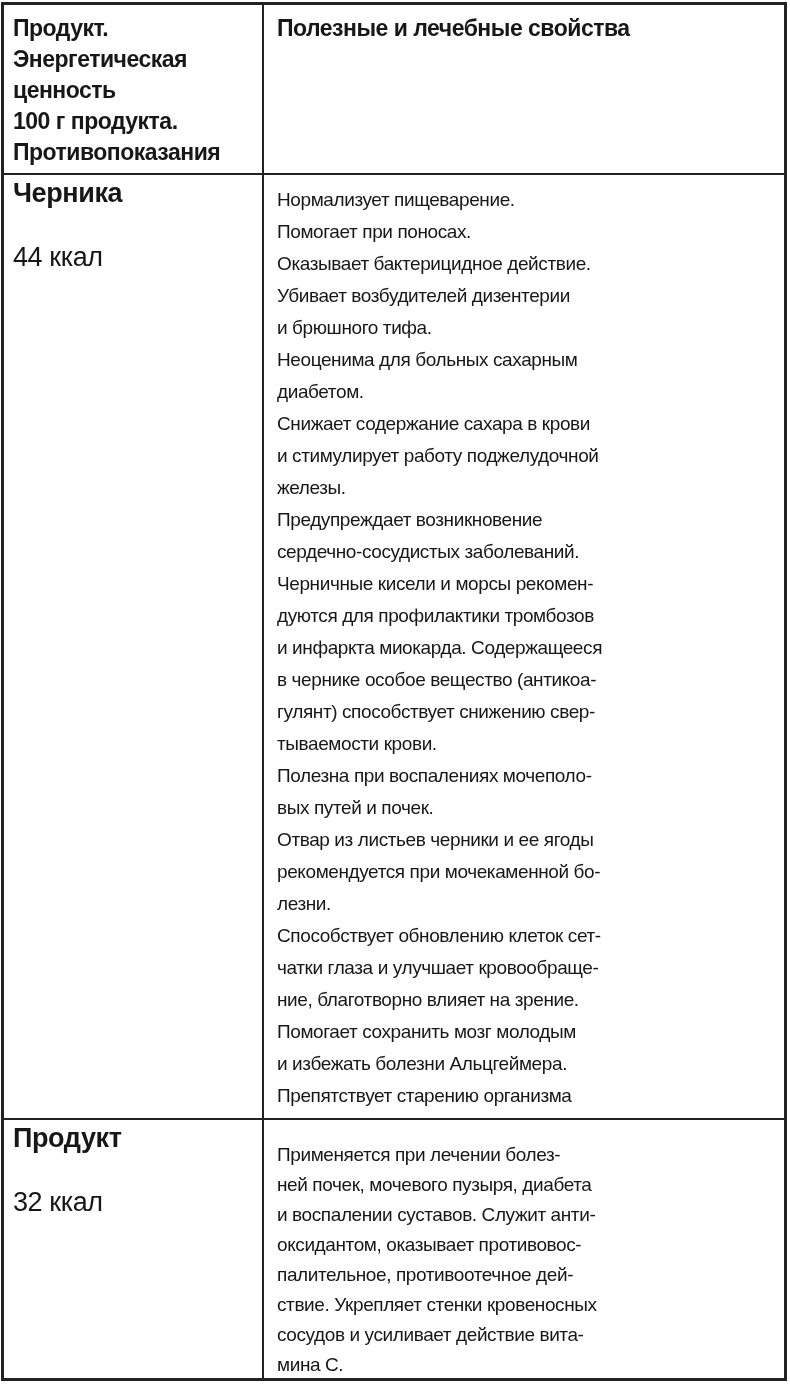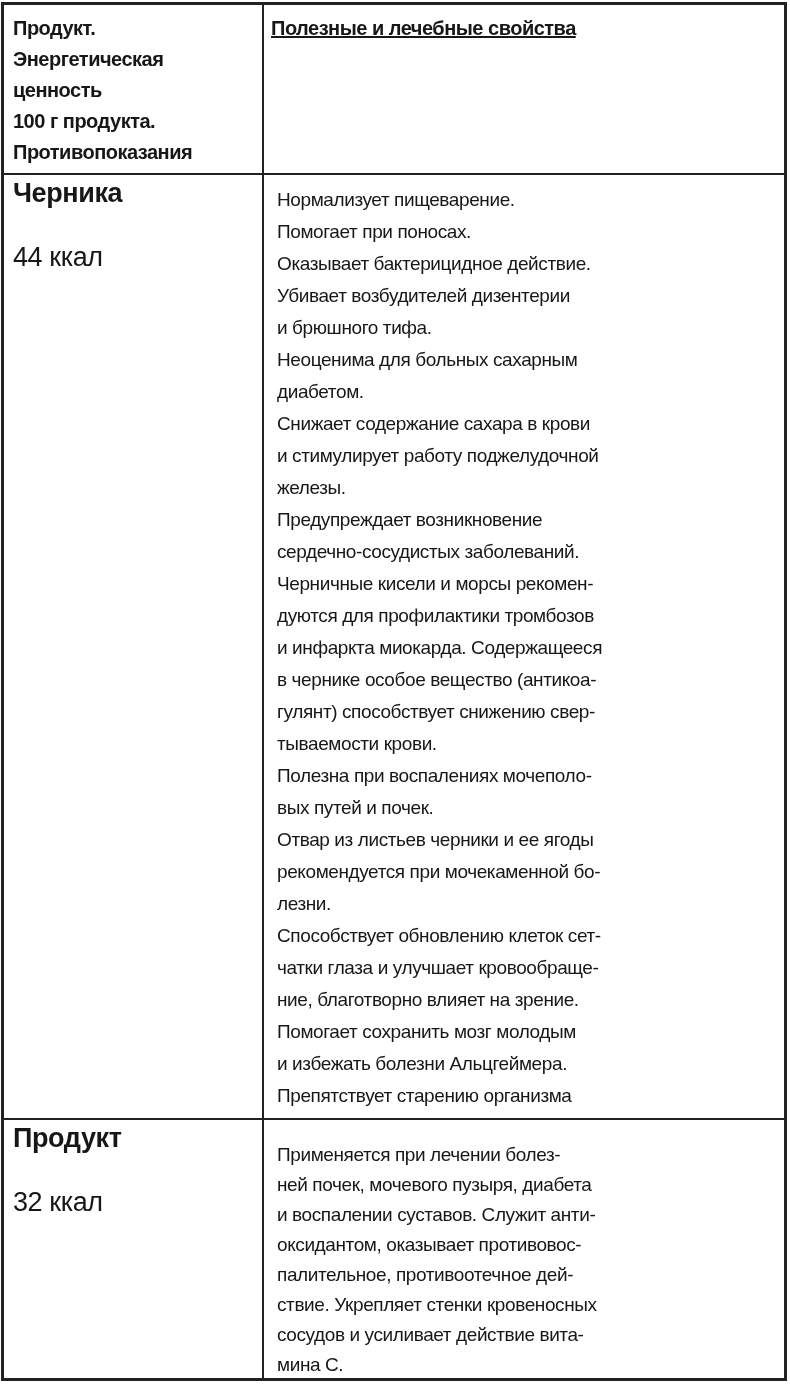--- a/index.html
+++ b/index.html
@@ -36,29 +36,28 @@
   .col1 {
     border-right: 2px solid #222222;
   }
   .row-header .cell,
   .row-mid {
     border-bottom: 2px solid #222222;
   }
   .hdr {
     border-bottom: 2px solid #222222;
     font-weight: bold;
-    font-size: 20px;
+    font-size: 23px;
     line-height: 31px;
     letter-spacing: -0.5px;
     white-space: pre;
     padding: 8px 2px 0 9px;
   }
   .hdr.col2 {
-    padding-left: 7px;
-    text-decoration: underline;
+    padding-left: 13px;
   }
   .product-cell {
     padding: 2px 2px 0 9px;
     font-size: 27px;
     line-height: 32px;
     letter-spacing: -0.4px;
   }
   .product-name {
     font-weight: bold;
     white-space: pre;

